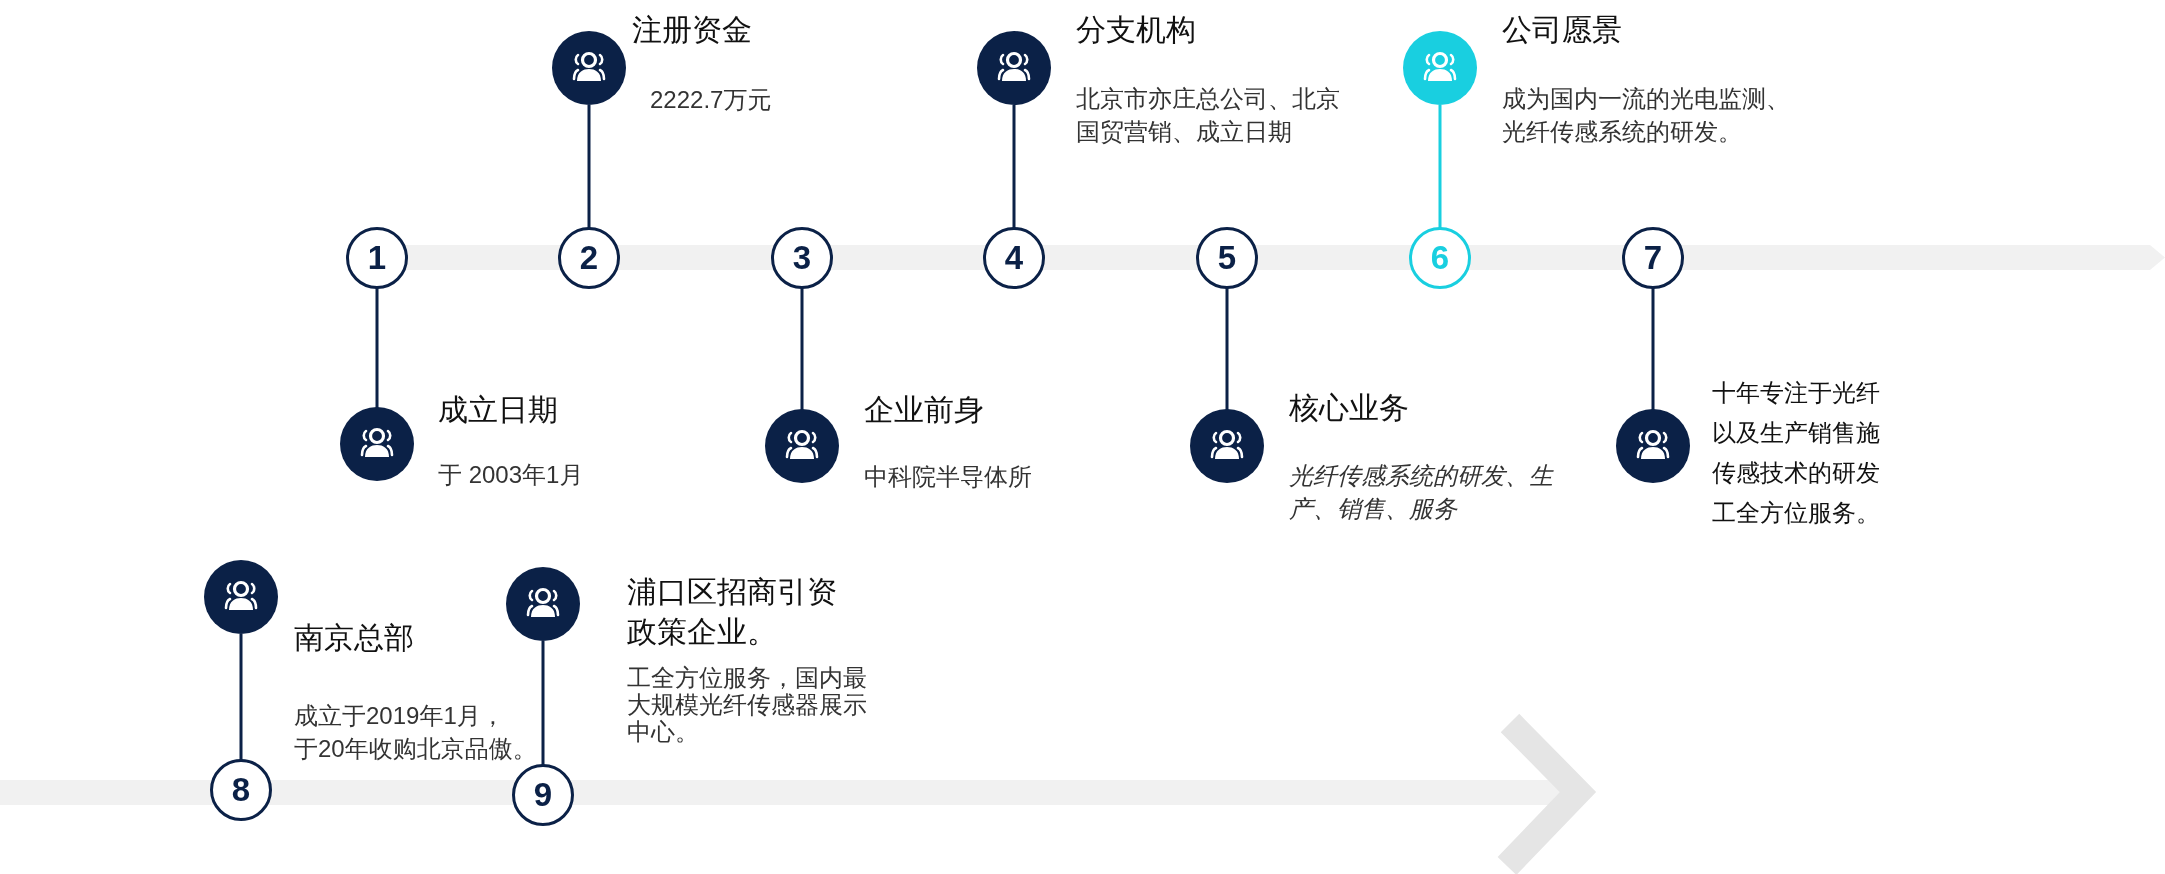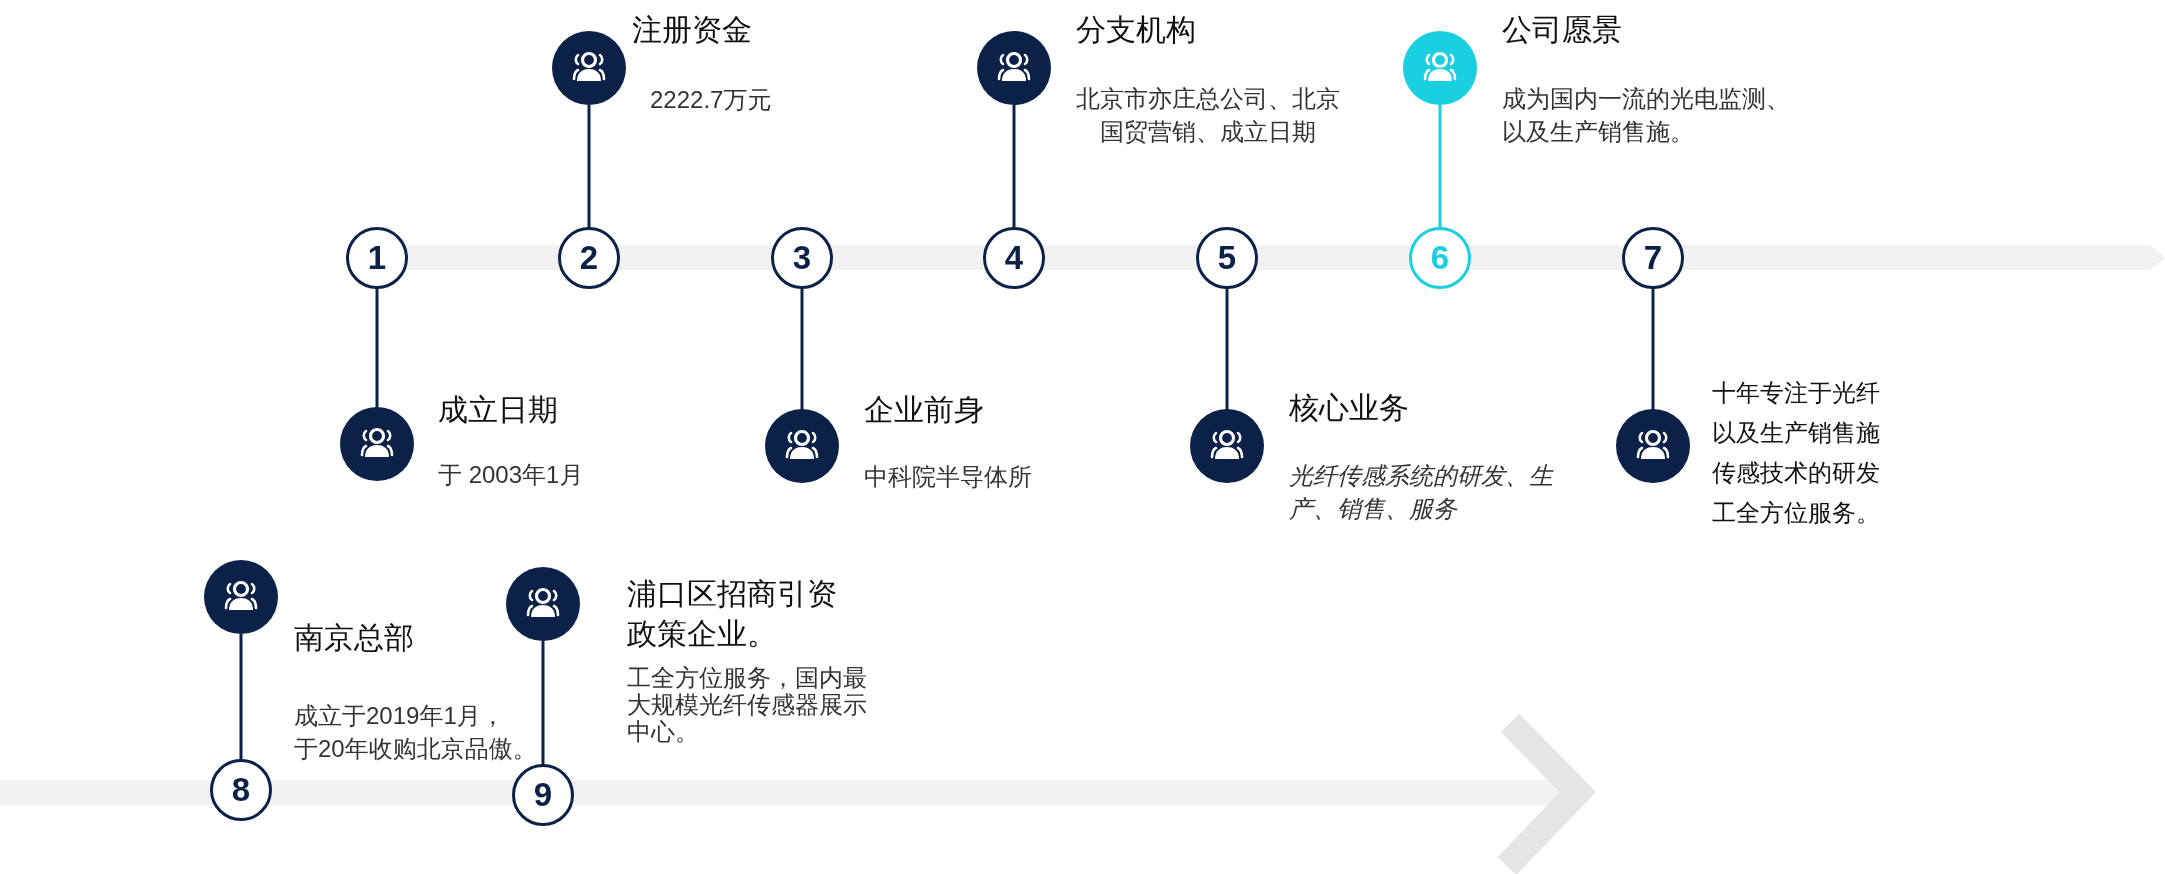--- a/index.html
+++ b/index.html
@@ -8,21 +8,21 @@
   .vline { position:absolute; width:3px; background:#0b2147; transform:translateX(-1.5px); }
   .vline.accent { background:#19cfe0; }
   .num { position:absolute; width:56px; height:56px; margin-left:-31px; margin-top:-31px; border:3px solid #0b2147; border-radius:50%; background:#ffffff; color:#0b2147; font-family:"Liberation Sans", sans-serif; font-weight:bold; font-size:33px; line-height:56px; text-align:center; box-sizing:content-box; }
   .num.accent { border-color:#19cfe0; color:#19cfe0; }
   .icon { position:absolute; width:74px; height:74px; margin-left:-37px; margin-top:-37px; border-radius:50%; background:#0b2147; display:flex; align-items:center; justify-content:center; }
   .icon.accent { background:#19cfe0; }
   .icon svg { width:40px; height:40px; }
   .title { position:absolute; font-family:"DejaVu Serif", "Liberation Serif", serif; font-size:30px; color:#111; white-space:nowrap; line-height:36px; }
   .desc { position:absolute; font-family:"Liberation Sans", "DejaVu Sans", sans-serif; font-size:24px; color:#333; line-height:33px; }
   .big { position:absolute; font-family:"DejaVu Serif", "Liberation Serif", serif; font-size:24px; color:#111; line-height:40px; }
-  .mid-title { position:absolute; font-family:Liberation Serif, serif; font-size:30px; color:#111; line-height:40px; }
+  .mid-title { position:absolute; font-family:Liberation Mono, monospace; font-size:30px; color:#111; line-height:40px; }
   svg.arrows { position:absolute; left:0; top:0; }
 </style>
 </head>
 <body>
 
 <div class="bar" style="left:377px; top:245px; width:1760px; height:25px;"></div>
 <svg class="arrows" width="2165" height="874">
   <polygon points="2137,245 2150,245 2165,257.5 2150,270 2137,270" fill="#f1f1f1"></polygon>
   <rect x="0" y="780" width="1560" height="25" fill="#f1f1f1"></rect>
   <polyline points="1510,723 1578,792 1507,866" fill="none" stroke="#e5e5e5" stroke-width="26" stroke-linejoin="miter"></polyline>
@@ -142,35 +142,35 @@
 <div class="title" style="left:438px; top:392px;">成立日期</div>
 <div class="desc" style="left:438px; top:458px;">于 2003年1月</div>
 
 <div class="title" style="left:632px; top:12px;">注册资金</div>
 <div class="desc" style="left:650px; top:83px;">2222.7万元</div>
 
 <div class="title" style="left:864px; top:392px;">企业前身</div>
 <div class="desc" style="left:864px; top:460px;">中科院半导体所</div>
 
 <div class="title" style="left:1076px; top:12px;">分支机构</div>
-<div class="desc" style="left:1076px; top:82px;text-align:center;">
+<div class="desc" style="left:1076px; top:82px;">
   <div>北京市亦庄总公司、北京</div>
   <div>国贸营销、成立日期</div>
 </div>
 
 <div class="title" style="left:1289px; top:390px;">核心业务</div>
 <div class="desc" style="left:1289px; top:459px;font-style:italic;">
   <div>光纤传感系统的研发、生</div>
   <div>产、销售、服务</div>
 </div>
 
 <div class="title" style="left:1502px; top:12px;">公司愿景</div>
 <div class="desc" style="left:1502px; top:82px;">
   <div>成为国内一流的光电监测、</div>
-  <div>以及生产销售施。</div>
+  <div>光纤传感系统的研发。</div>
 </div>
 
 <div class="big" style="left:1712px; top:373px;">
   <div>十年专注于光纤</div>
   <div>以及生产销售施</div>
   <div>传感技术的研发</div>
   <div>工全方位服务。</div>
 </div>
 
 <div class="title" style="left:294px; top:620px;">南京总部</div>

